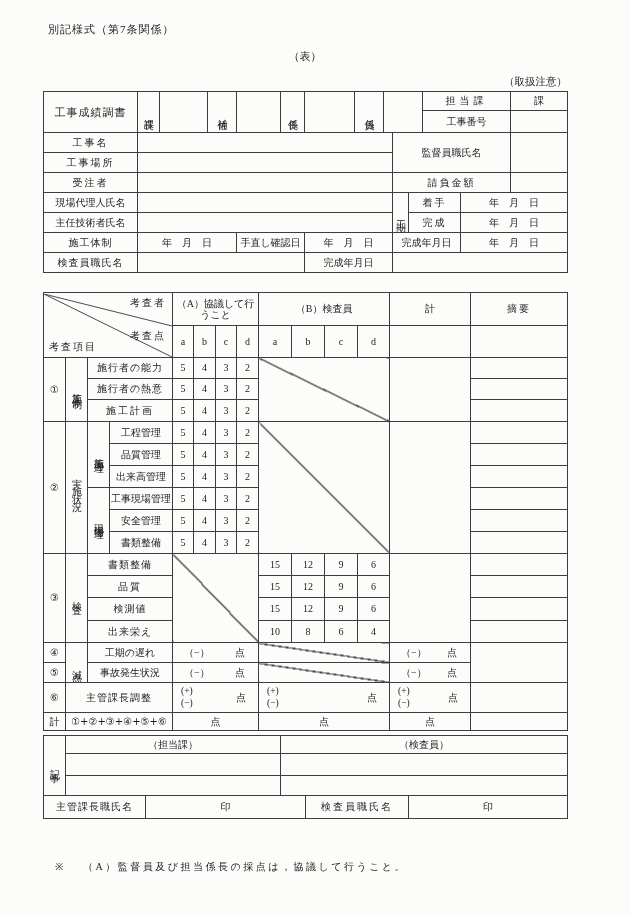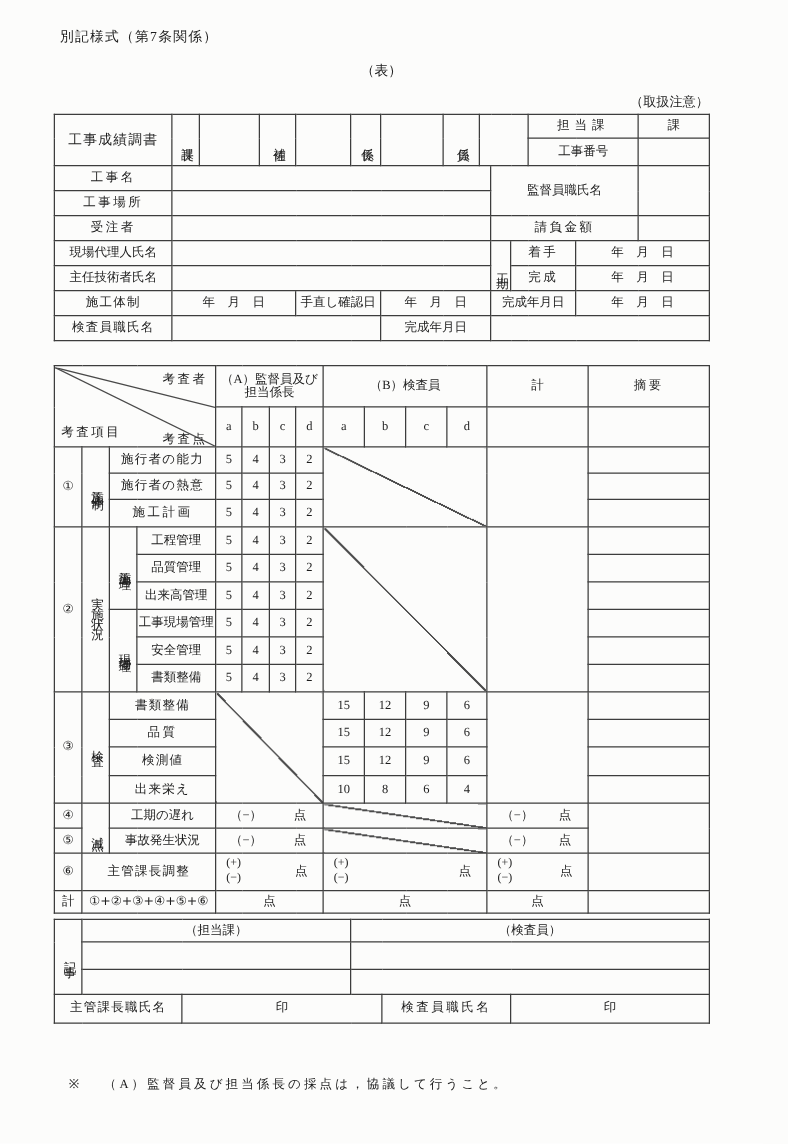--- a/index.html
+++ b/index.html
@@ -38,22 +38,22 @@
   .diag {
     background-image:linear-gradient(to right top,
       transparent calc(50% - 0.7px), #4a4a4a calc(50% - 0.7px),
       #4a4a4a calc(50% + 0.7px), transparent calc(50% + 0.7px));
   }
 
   
   .corner-in { position:relative; width:100%; height:63px; }
   .corner-svg { position:absolute; left:0; top:0; width:100%; height:100%; }
   .corner-svg line { stroke:#4a4a4a; stroke-width:1; }
-  .c-rater  { position:absolute; right:6px; top:4px;  letter-spacing:2px; }
-  .c-points { position:absolute; right:6px; top:52px; letter-spacing:2px; }
+  .c-rater  { position:absolute; right:6px; top:4px;  letter-spacing:2px;font-family:Liberation Mono, monospace; }
+  .c-points { position:absolute; right:6px; top:36px; letter-spacing:2px; }
   .c-items  { position:absolute; left:5px; bottom:4px; letter-spacing:2px; }
 
   .ahead { text-align:left; padding:2px 3px; font-size:9px; line-height:1.3; }
 
   
   .mwrap { display:flex; justify-content:space-between; align-items:center; padding:0 13px 0 11px; }
   .pmwrap { display:flex; justify-content:space-between; align-items:center; padding:0 12px 0 8px; }
   .pmcol { display:flex; flex-direction:column; align-items:flex-start; line-height:1.2; font-size:9.5px; }
   .ten-right { text-align:right; padding-right:14px; }
 
@@ -183,21 +183,21 @@
         <div class="corner-in">
           <svg class="corner-svg" viewBox="0 0 100 100" preserveAspectRatio="none">
             <line x1="0" y1="0" x2="100" y2="50.8" vector-effect="non-scaling-stroke"></line>
             <line x1="0" y1="0" x2="100" y2="100" vector-effect="non-scaling-stroke"></line>
           </svg>
           <span class="c-rater">考査者</span>
           <span class="c-points">考査点</span>
           <span class="c-items">考査項目</span>
         </div>
       </td>
-      <td colspan="4" class="ahead">（A）監督員及び担当係長</td>
+      <td colspan="4" class="ahead">（A）協議して行うこと</td>
       <td colspan="4">（B）検査員</td>
       <td>計</td>
       <td class="lsp2">摘要</td>
     </tr>
     <tr style="height:32px">
       <td>a</td>
       <td>b</td>
       <td>c</td>
       <td>d</td>
       <td>a</td>

